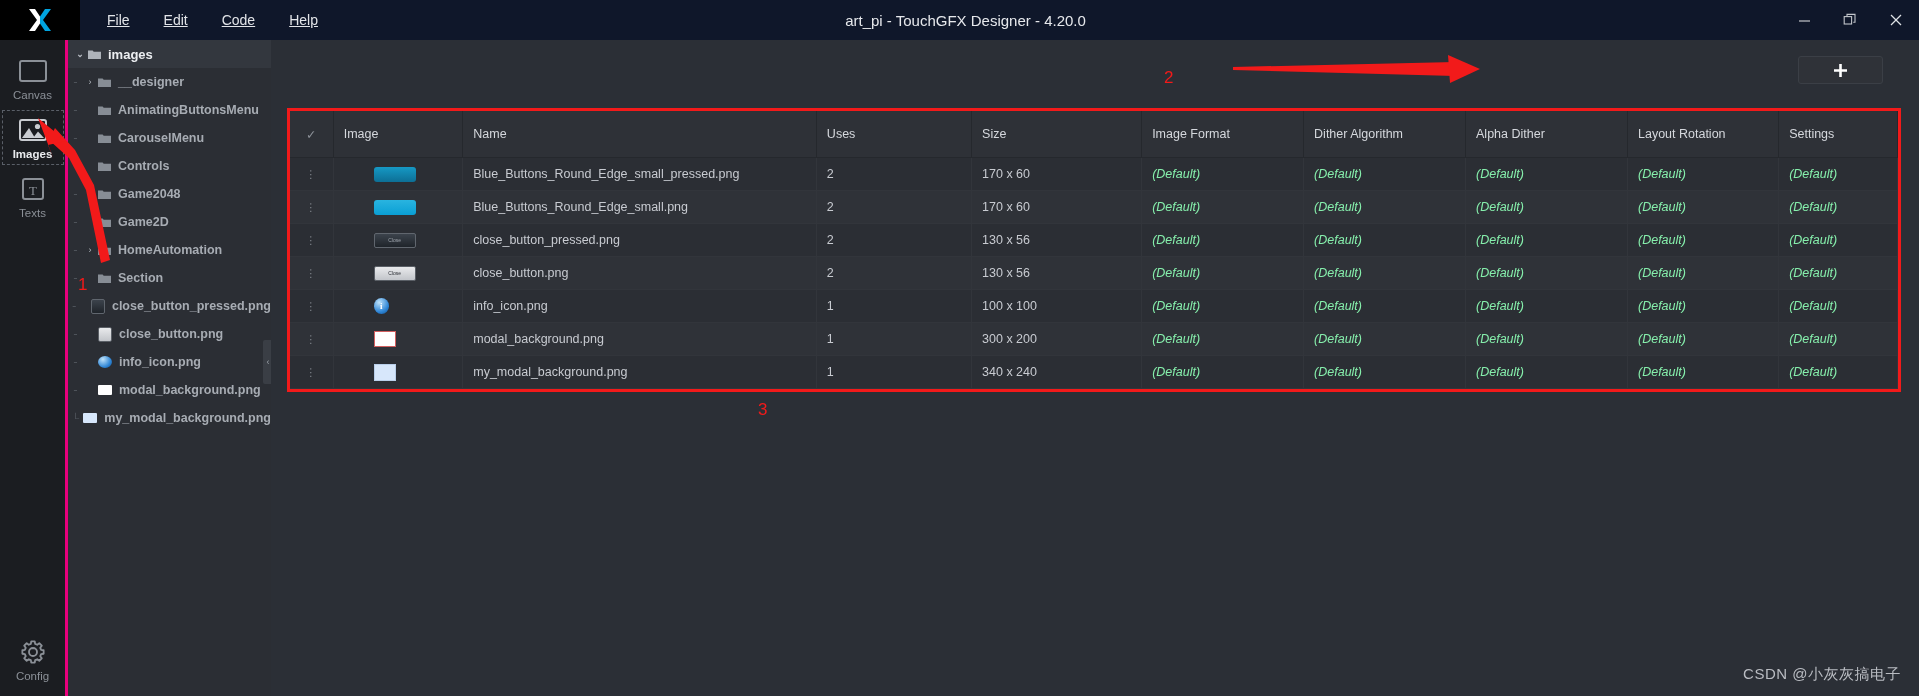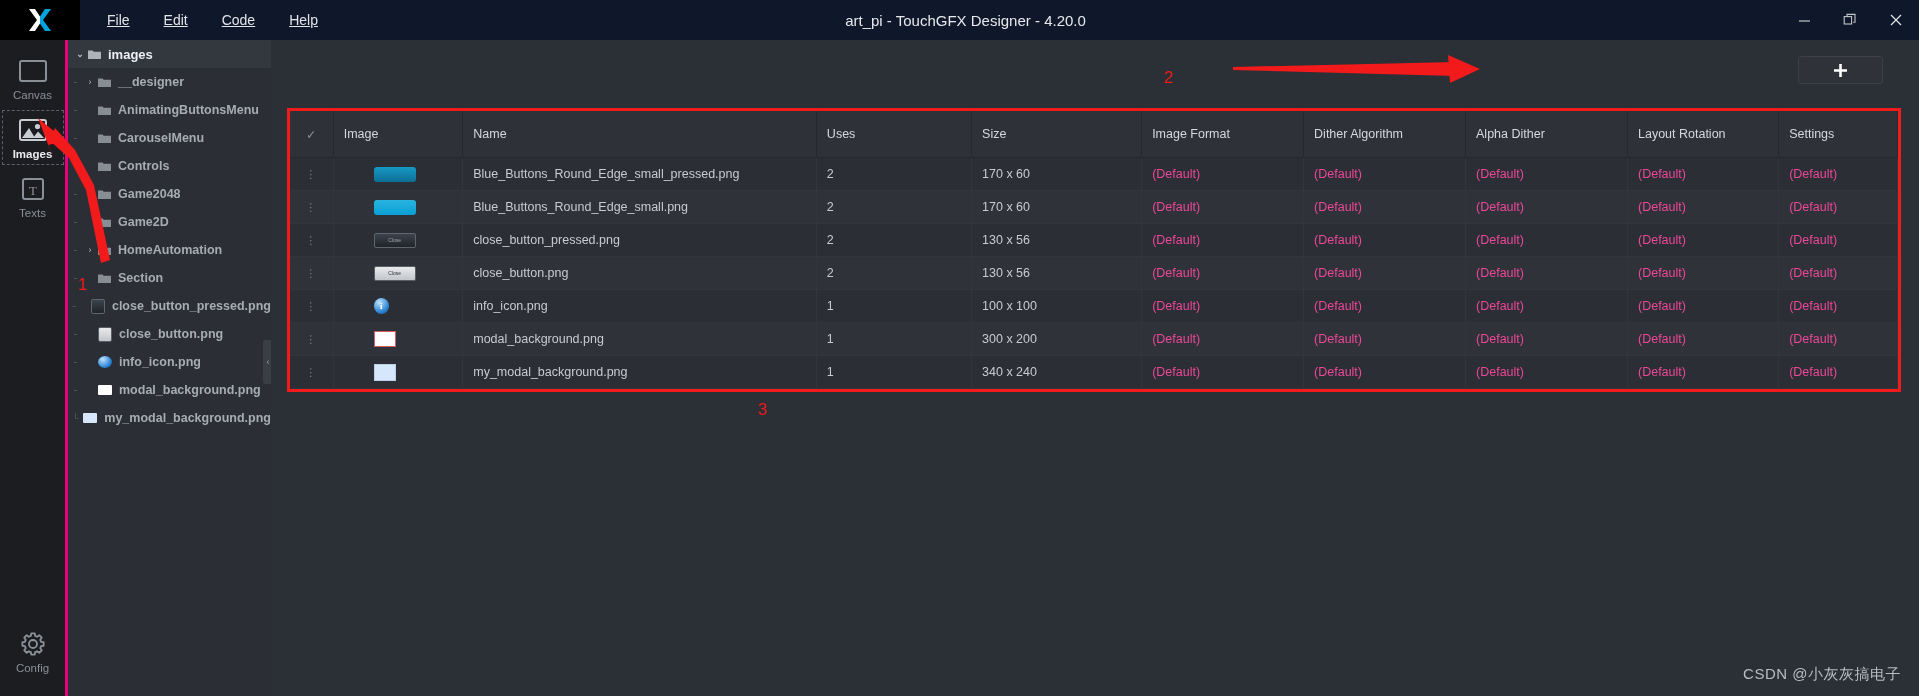--- a/index.html
+++ b/index.html
@@ -50,21 +50,21 @@
     width: 60px; padding: 6px 0 4px; display: flex; flex-direction: column; align-items: center;
     margin-bottom: 6px; position: relative;
   }
   .rail-item.active { outline: 1px dashed #5a5f68; }
   .rail-ico {
     width: 30px; height: 26px; display: flex; align-items: center; justify-content: center;
     margin-bottom: 5px;
   }
   .rail-lbl { font-size: 11.5px; color: #8b9097; }
   .rail-item.active .rail-lbl { color: #e9ebee; font-weight: bold; }
-  .rail-bottom { position: absolute; bottom: 12px; left: 0; width: 65px; display: flex; justify-content: center; }
+  .rail-bottom { position: absolute; bottom: 4px; left: 0; width: 65px; display: flex; justify-content: center; }
 
   
   .tree {
     width: 206px; flex: 0 0 206px; background: #2b2e34; position: relative;
     border-left: 3px solid #e8007d; overflow: hidden;
   }
   .tree-row {
     display: flex; align-items: center; height: 28px; padding-left: 4px; font-size: 12.5px;
     color: #a7acb3; white-space: nowrap; position: relative;
   }
@@ -108,21 +108,21 @@
   thead th.c-check { text-align: center; padding: 0; color: #8d9299; }
   tbody td {
     height: 33px; padding: 0 10px; font-size: 12.5px; color: #c8cbd1;
     border-right: 1px solid #32353b; border-bottom: 1px solid #32353b;
     overflow: hidden; white-space: nowrap;
   }
   tbody tr:nth-child(odd) { background: #2b2e34; }
   tbody tr:nth-child(even) { background: #2f3238; }
   td.c-handle { text-align: center; padding: 0; color: #7e838a; font-size: 11px; letter-spacing: 1px; }
   td.c-img { text-align: left; padding: 0 0 0 40px; }
-  td.default-cell { color: #ec4899; }
+  td.default-cell { font-style: italic; color: #86efac; }
 
   .thumb { display: inline-block; vertical-align: middle; }
   .th-blue-d { width: 42px; height: 15px; border-radius: 3px; background: linear-gradient(#1699c5,#0d6f95); }
   .th-blue-l { width: 42px; height: 15px; border-radius: 3px; background: linear-gradient(#29b4e0,#0a9fd4); }
   .th-close-p {
     width: 42px; height: 15px; border-radius: 2px; background: linear-gradient(#3c434c,#1f242a);
     border: 1px solid #60666e; color: #9fa5ad; font-size: 5px; display: flex; align-items: center; justify-content: center;
   }
   .th-close {
     width: 42px; height: 15px; border-radius: 2px; background: linear-gradient(#e9eaec,#c2c5ca);

